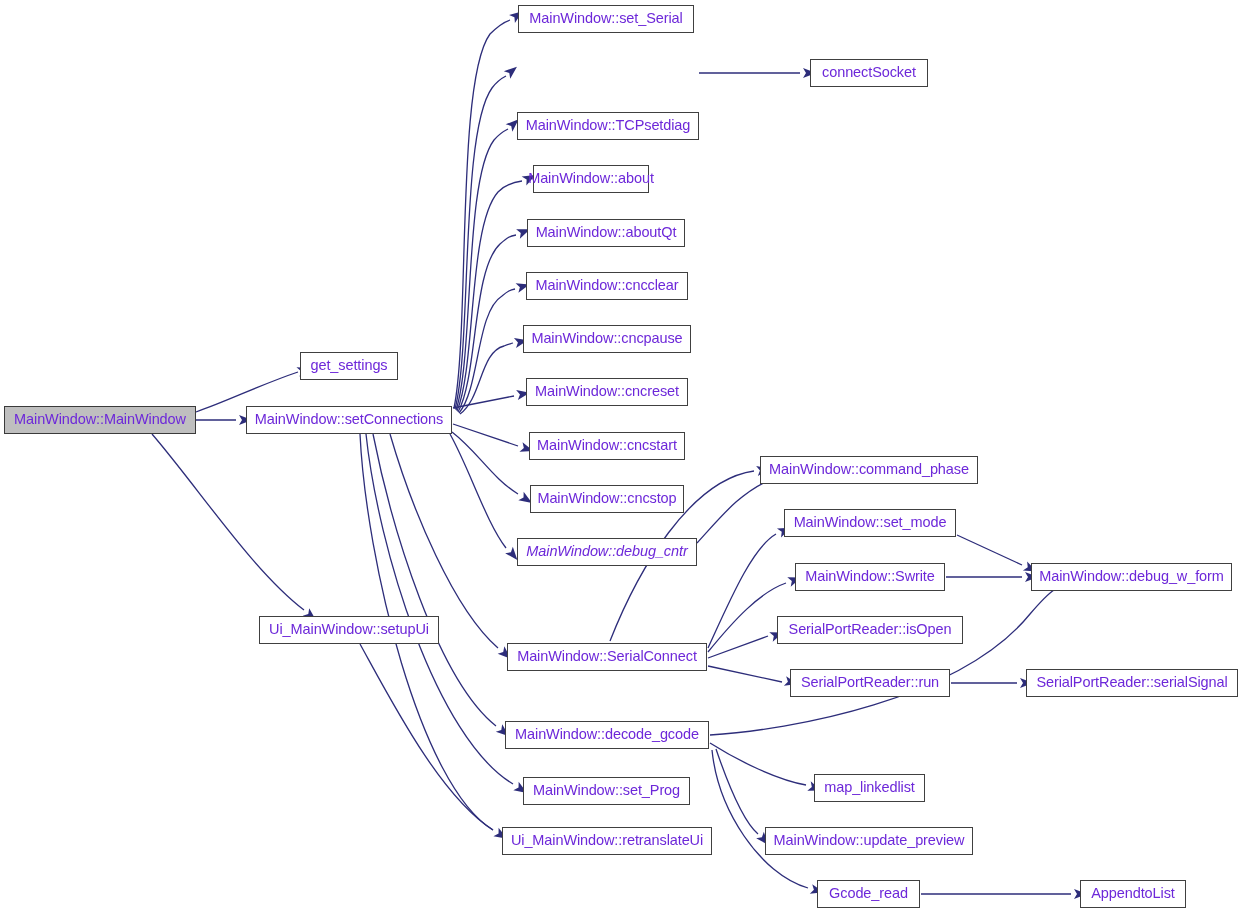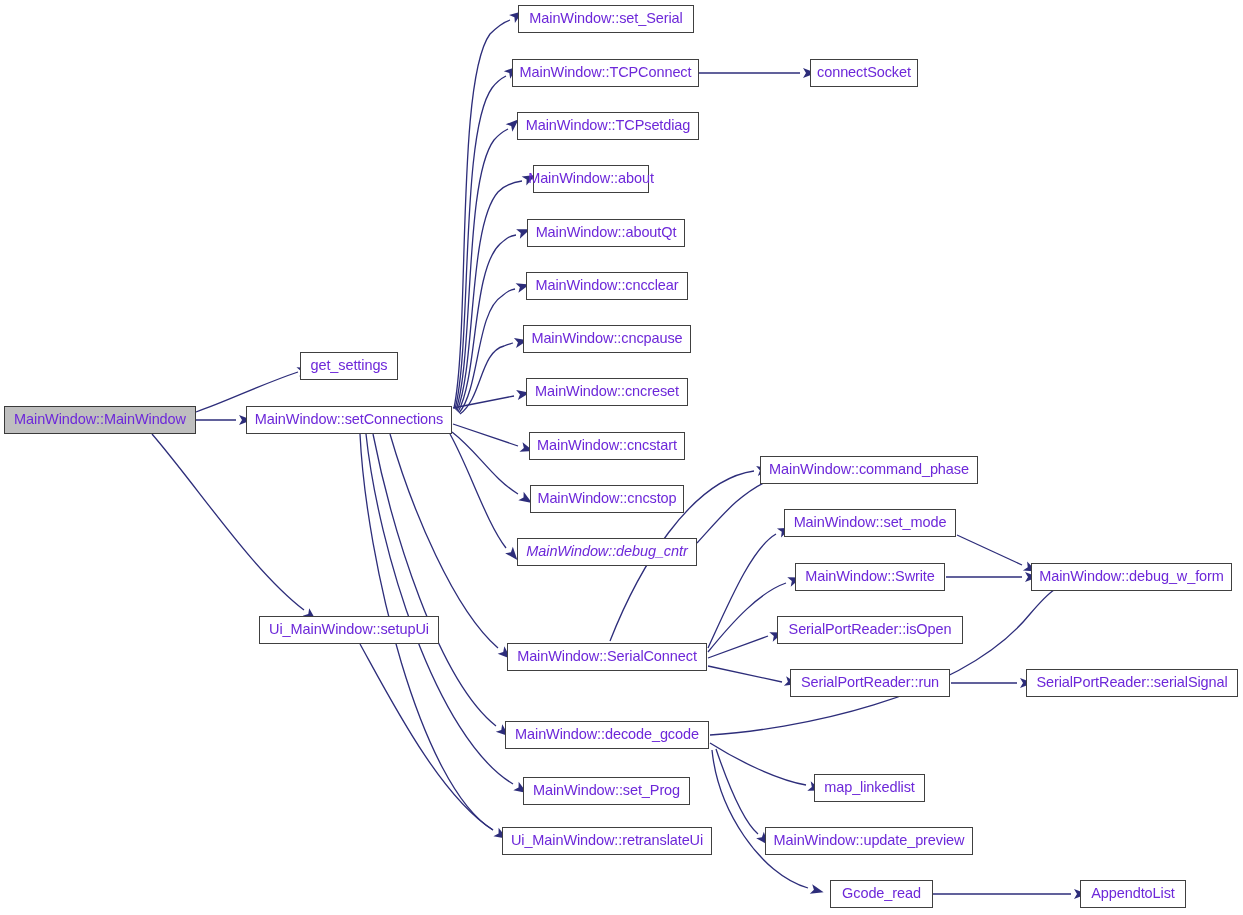--- a/index.html
+++ b/index.html
@@ -136,23 +136,20 @@
     </div>
     <div class="node-box" style="left: 246px; top: 406px; width: 206px; height: 28px;">
       <span class="node-label">MainWindow::setConnections</span>
     </div>
     <div class="node-box" style="left: 259px; top: 616px; width: 180px; height: 28px;">
       <span class="node-label">Ui_MainWindow::setupUi</span>
     </div>
     <div class="node-box" style="left: 518px; top: 5px; width: 176px; height: 28px;">
       <span class="node-label">MainWindow::set_Serial</span>
     </div>
-    <div class="node-box" style="left: 512px; top: 59px; width: 187px; height: 28px;">
-      <span class="node-label">MainWindow::TCPConnect</span>
-    </div>
     <div class="node-box" style="left: 517px; top: 112px; width: 182px; height: 28px;">
       <span class="node-label">MainWindow::TCPsetdiag</span>
     </div>
     <div class="node-box" style="left: 533px; top: 165px; width: 116px; height: 28px;">
       <span class="node-label">MainWindow::about</span>
     </div>
     <div class="node-box" style="left: 527px; top: 219px; width: 158px; height: 28px;">
       <span class="node-label">MainWindow::aboutQt</span>
     </div>
     <div class="node-box" style="left: 526px; top: 272px; width: 162px; height: 28px;">
@@ -178,21 +175,21 @@
     </div>
     <div class="node-box" style="left: 523px; top: 777px; width: 167px; height: 28px;">
       <span class="node-label">MainWindow::set_Prog</span>
     </div>
     <div class="node-box" style="left: 505px; top: 721px; width: 204px; height: 28px;">
       <span class="node-label">MainWindow::decode_gcode</span>
     </div>
     <div class="node-box" style="left: 502px; top: 827px; width: 210px; height: 28px;">
       <span class="node-label">Ui_MainWindow::retranslateUi</span>
     </div>
-    <div class="node-box" style="left: 810px; top: 59px; width: 108px; height: 28px;">
+    <div class="node-box" style="left: 810px; top: 59px; width: 118px; height: 28px;">
       <span class="node-label">connectSocket</span>
     </div>
     <div class="node-box" style="left: 760px; top: 456px; width: 218px; height: 28px;">
       <span class="node-label">MainWindow::command_phase</span>
     </div>
     <div class="node-box" style="left: 784px; top: 509px; width: 172px; height: 28px;">
       <span class="node-label">MainWindow::set_mode</span>
     </div>
     <div class="node-box" style="left: 795px; top: 563px; width: 150px; height: 28px;">
       <span class="node-label">MainWindow::Swrite</span>
@@ -202,21 +199,21 @@
     </div>
     <div class="node-box" style="left: 790px; top: 669px; width: 160px; height: 28px;">
       <span class="node-label">SerialPortReader::run</span>
     </div>
     <div class="node-box" style="left: 814px; top: 774px; width: 111px; height: 28px;">
       <span class="node-label">map_linkedlist</span>
     </div>
     <div class="node-box" style="left: 765px; top: 827px; width: 208px; height: 28px;">
       <span class="node-label">MainWindow::update_preview</span>
     </div>
-    <div class="node-box" style="left: 817px; top: 880px; width: 103px; height: 28px; margin-left: 13px;">
+    <div class="node-box" style="left: 817px; top: 880px; width: 103px; height: 28px;">
       <span class="node-label">Gcode_read</span>
     </div>
     <div class="node-box" style="left: 1031px; top: 563px; width: 201px; height: 28px;">
       <span class="node-label">MainWindow::debug_w_form</span>
     </div>
     <div class="node-box" style="left: 1026px; top: 669px; width: 212px; height: 28px;">
       <span class="node-label">SerialPortReader::serialSignal</span>
     </div>
     <div class="node-box" style="left: 1080px; top: 880px; width: 106px; height: 28px;">
       <span class="node-label">AppendtoList</span>

